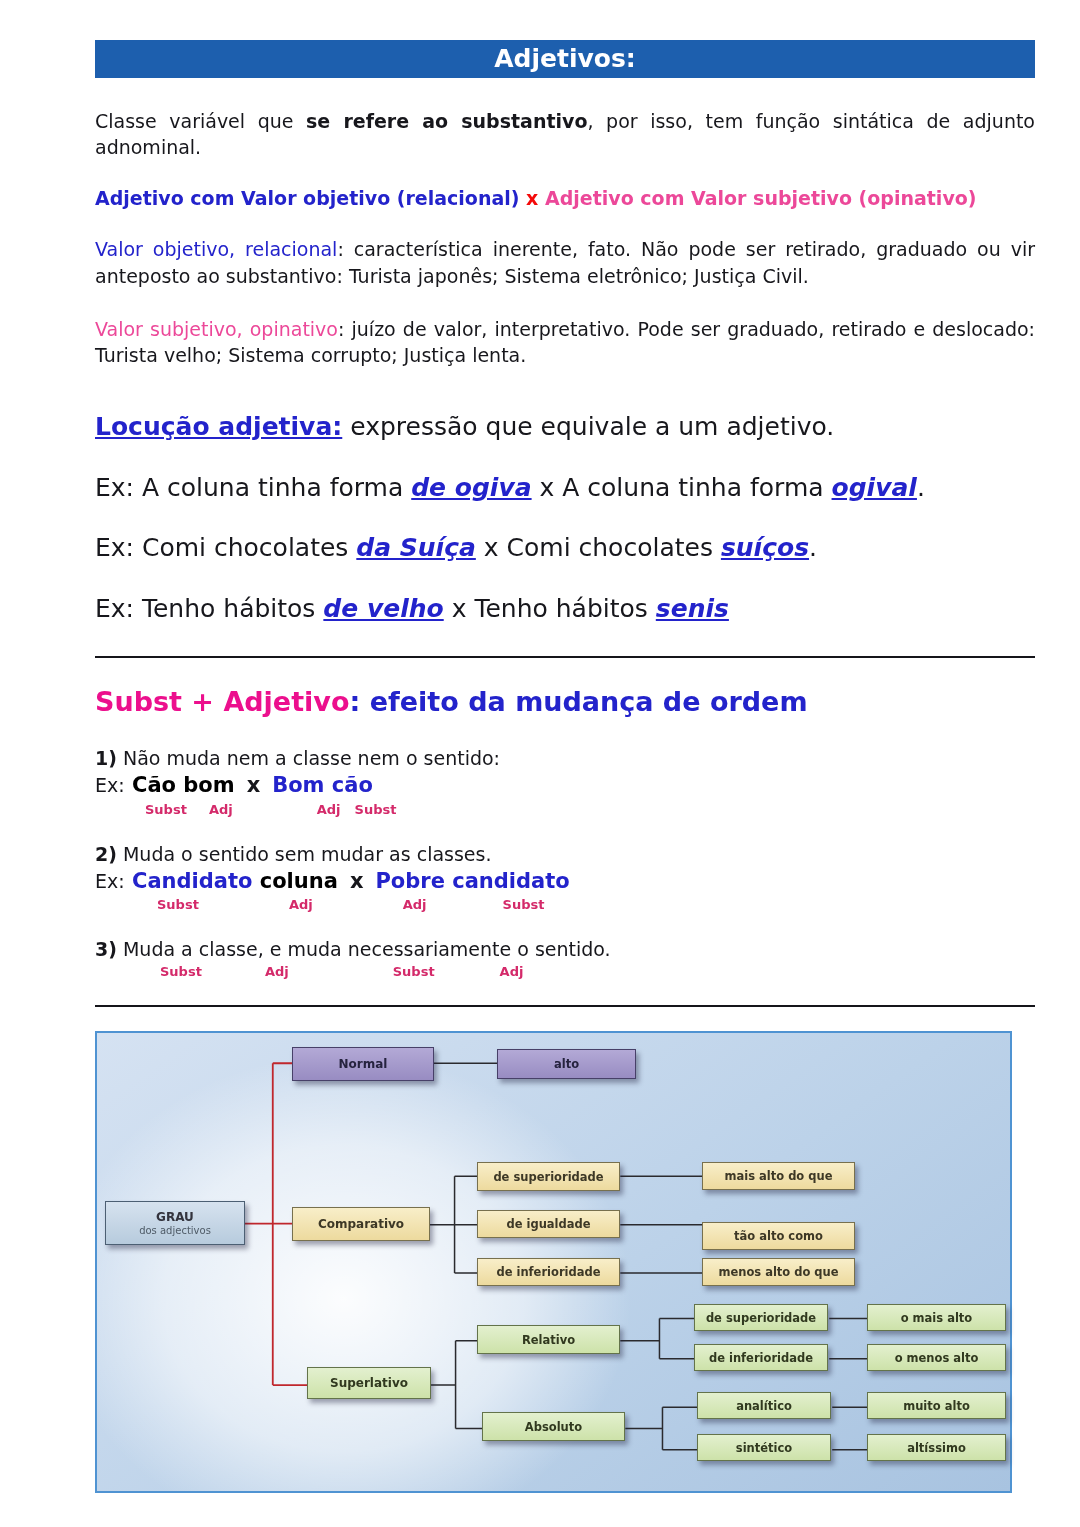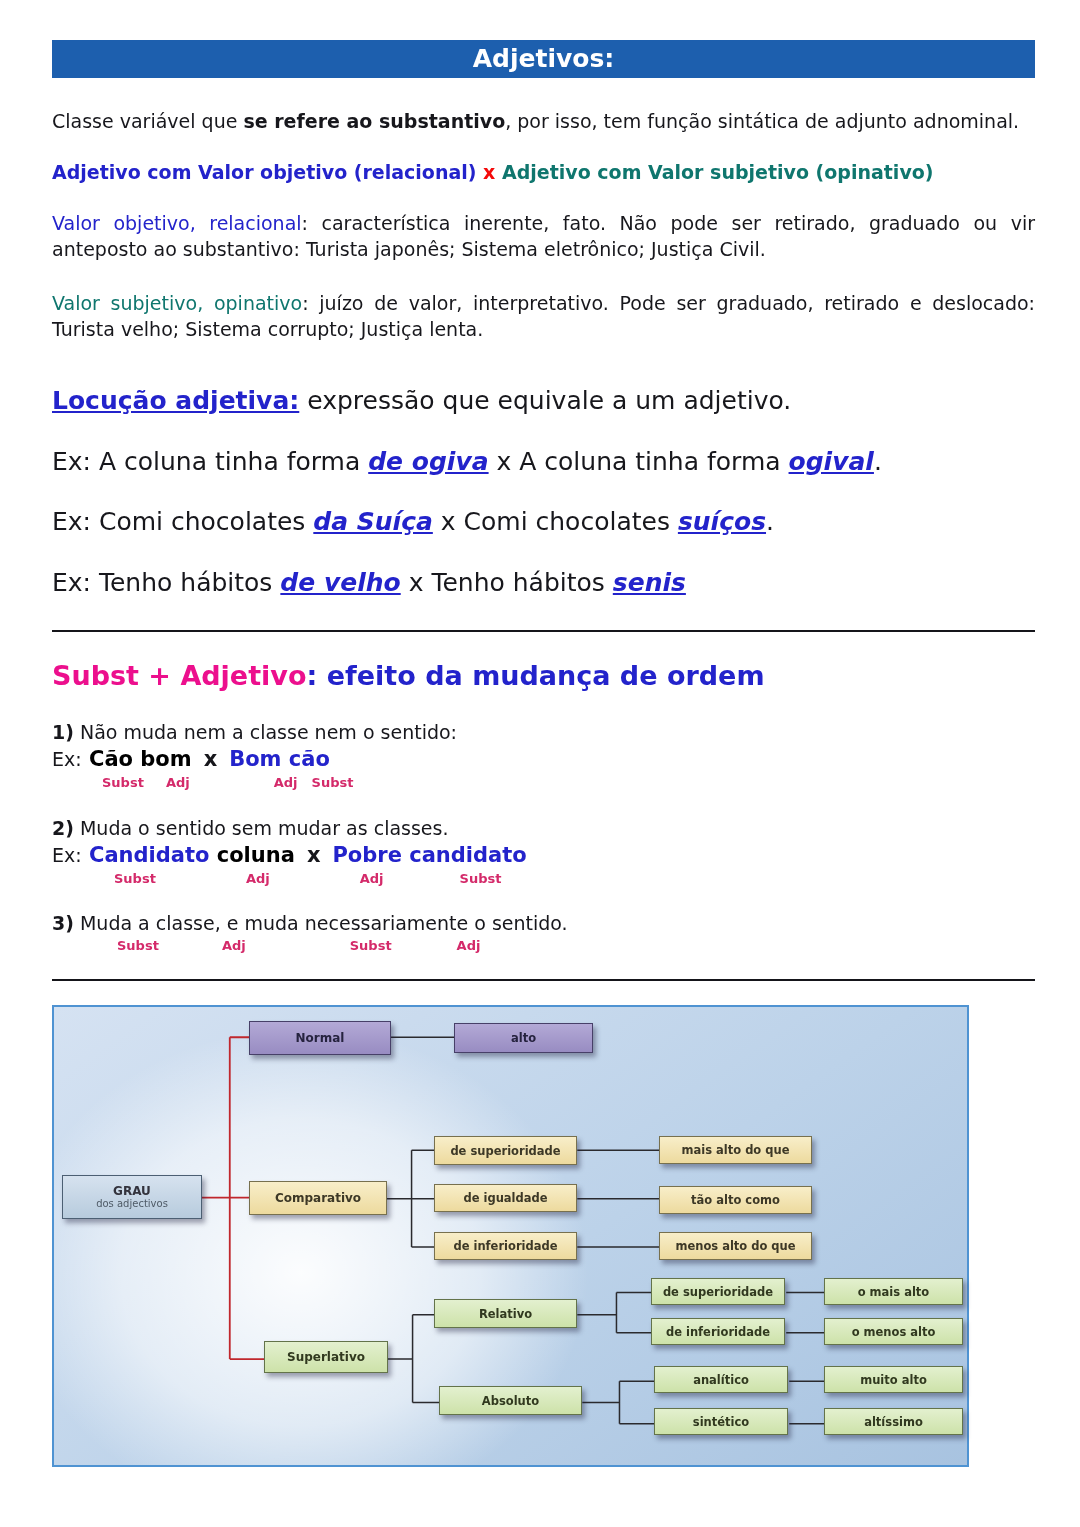--- a/index.html
+++ b/index.html
@@ -1,26 +1,26 @@
 <!DOCTYPE html>
 <html><head>
 <meta charset="utf-8">
 <style>
   html,body{margin:0;padding:0}
   body{width:1080px;min-height:1527px;background:#ffffff;color:#17171c;
        font-family:"DejaVu Sans","Liberation Sans",sans-serif}
-  .page{padding:40px 45px 14px 52px}
+  .page{padding:40px 45px 14px 95px}
   .titlebar{background:#1d5fae;color:#ffffff;text-align:center;font-weight:700;
             font-size:25px;line-height:38px;height:38px;margin-bottom:30px}
   .para{font-size:19px;line-height:1.38;margin:0 0 27px;text-align:justify}
   .line{font-size:25px;line-height:1.38;margin:0 0 26px}
   .versus{font-size:19px;font-weight:700;margin:0 0 27px;white-space:nowrap}
   .b{font-weight:700}
   .blue{color:#2323cb}
-  .green{color:#0f766e}
+  .green{color:#ec4899}
   .rx{color:#f40a0a;font-weight:700}
   .lead-loc{color:#2323cb;font-weight:700;text-decoration:underline}
   .adjlink{color:#2323cb;font-weight:700;font-style:italic;text-decoration:underline}
   .mt-loc{margin-top:42px}
   hr.rule{border:none;border-top:2px solid #15151a;margin:30px 0 28px}
   hr.rule2{border:none;border-top:2px solid #15151a;margin:10px 0 24px}
   .big-h{font-size:27px;font-weight:700;margin:16px 0 30px}
   .h-pink{color:#ec0f8d}
   .item-t{font-size:19px;margin:0 0 3px}
   .item-ex{font-size:21px;font-weight:700;margin:0;line-height:1.25}
@@ -110,21 +110,21 @@
     </div>
 
     <div class="dbox purple major" style="left:195px;top:14px;width:140px;height:32px">Normal</div>
     <div class="dbox purple" style="left:400px;top:16px;width:137px;height:28px">alto</div>
 
     <div class="dbox yellow major" style="left:195px;top:174px;width:136px;height:32px">Comparativo</div>
     <div class="dbox yellow" style="left:380px;top:129px;width:141px;height:27px">de superioridade</div>
     <div class="dbox yellow" style="left:380px;top:177px;width:141px;height:26px">de igualdade</div>
     <div class="dbox yellow" style="left:380px;top:225px;width:141px;height:26px">de inferioridade</div>
     <div class="dbox yellow" style="left:605px;top:129px;width:151px;height:26px">mais alto do que</div>
-    <div class="dbox yellow" style="left:605px;top:179px;width:151px;height:26px">tão alto como</div>
+    <div class="dbox yellow" style="left:605px;top:189px;width:151px;height:26px">tão alto como</div>
     <div class="dbox yellow" style="left:605px;top:225px;width:151px;height:26px">menos alto do que</div>
 
     <div class="dbox green major" style="left:210px;top:334px;width:122px;height:30px">Superlativo</div>
     <div class="dbox green" style="left:380px;top:292px;width:141px;height:27px">Relativo</div>
     <div class="dbox green" style="left:385px;top:379px;width:141px;height:27px">Absoluto</div>
     <div class="dbox green" style="left:597px;top:271px;width:132px;height:25px">de superioridade</div>
     <div class="dbox green" style="left:597px;top:311px;width:132px;height:25px">de inferioridade</div>
     <div class="dbox green" style="left:770px;top:271px;width:137px;height:25px">o mais alto</div>
     <div class="dbox green" style="left:770px;top:311px;width:137px;height:25px">o menos alto</div>
     <div class="dbox green" style="left:600px;top:359px;width:132px;height:25px">analítico</div>

